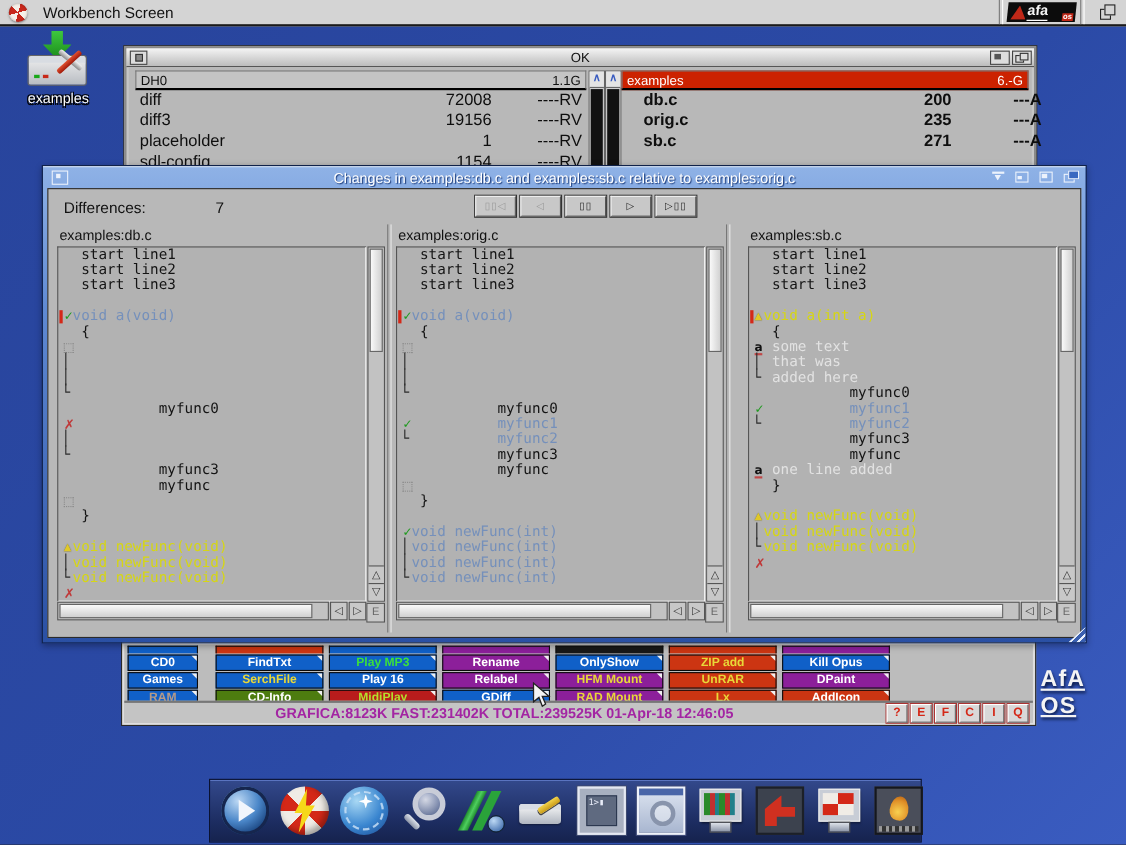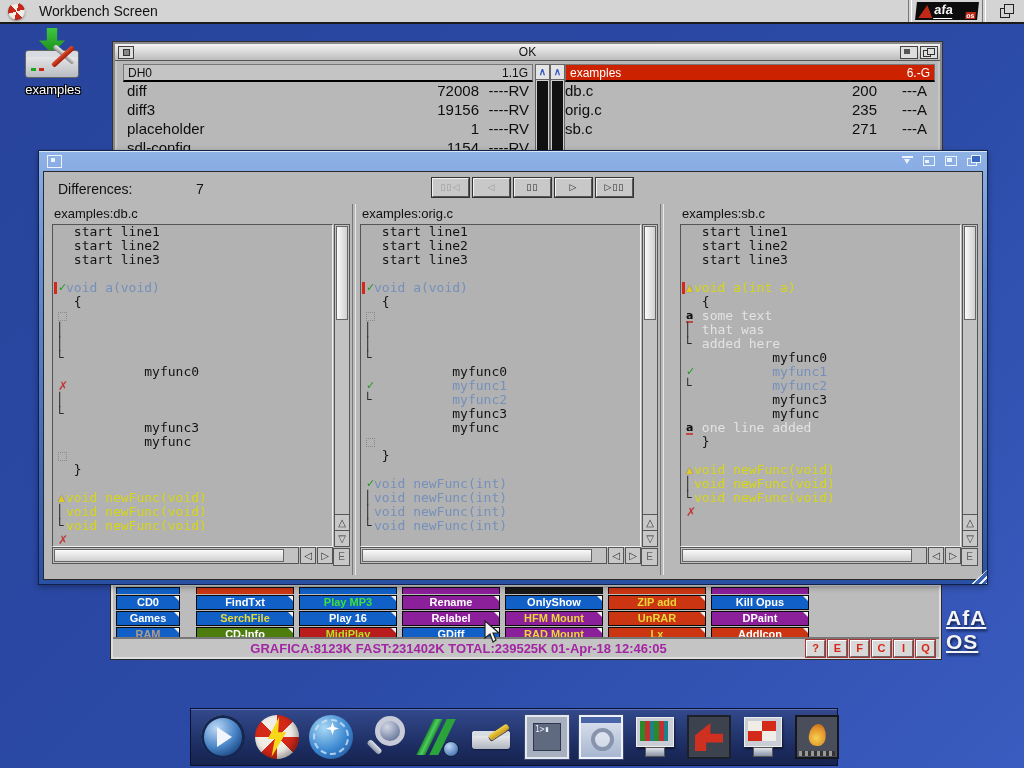--- a/index.html
+++ b/index.html
@@ -51,21 +51,21 @@
   .ok-body{position:absolute;left:2px;right:2px;top:17px;bottom:0;background:#b8b8b8;}
   .fpane-head{position:absolute;top:3px;height:15px;display:flex;align-items:center;font-size:12px;
               border:1px solid #777;border-bottom:2px solid #000;background:#c4c4c4;color:#111;}
   .fpane-head .hname{padding-left:4px;}
   .fpane-head .hsize{margin-left:auto;padding-right:4px;}
   .fpane-head.red{background:#cc2200;color:#fff;}
   .frows{position:absolute;top:20px;bottom:0;overflow:hidden;}
   .frow{display:flex;height:19px;line-height:19px;font-size:15px;color:#0e0e0e;}
   .frow .fname{flex:1;padding-left:4px;white-space:nowrap;overflow:hidden;}
   .frow .fsize{width:95px;text-align:right;}
-  .frow .fflags{width:50px;text-align:right;padding-right:2px;overflow:hidden;white-space:nowrap;}
+  .frow .fflags{width:50px;text-align:right;padding-right:2px;overflow:hidden;white-space:nowrap;padding-left:32px;}
   .cstrip{position:absolute;top:3px;bottom:0;width:13px;background:#cfcfcf;border:1px solid #666;}
   .cstrip .uparr{display:block;height:14px;border-bottom:1px solid #666;background:#e4e4e4;
                  color:#3a5cc0;font-size:10px;text-align:center;line-height:14px;font-weight:bold;}
   .cstrip .thumb{position:absolute;left:1px;right:1px;top:16px;bottom:1px;background:#111;}
   
   .diffwin{position:absolute;left:38px;top:150px;width:948px;height:433px;z-index:2;
            background:linear-gradient(180deg,#8fb2e6 0%,#5f8ad4 30%,#2a50a4 100%);
            border:1px solid #10224a;box-shadow:inset 0 1px 0 #d8e6fa,0 2px 6px #00000055;}
   .dtitle{position:absolute;left:4px;right:4px;top:2px;height:17px;text-align:center;color:#fff;font-size:13px;
           line-height:17px;text-shadow:1px 1px 1px #1a3a7a;white-space:nowrap;overflow:hidden;}
@@ -261,41 +261,42 @@
         <span class="thumb"></span>
       </div>
       <div class="cstrip" style="left:433px;">
         <span class="uparr">∧</span>
         <span class="thumb"></span>
       </div>
       <div class="fpane-head red" style="left:448px;width:368px;">
         <span class="hname">examples</span>
         <span class="hsize">6.-G</span>
       </div>
-      <div class="frows" style="left:444px;width:368px;" id="file-rows-right">
+      <div class="frows" style="left:464px;width:368px;font-weight:bold;" id="file-rows-right">
           <div class="frow">
             <div class="fname">db.c</div>
             <div class="fsize">200</div>
             <div class="fflags">---A</div>
           </div>
           <div class="frow">
             <div class="fname">orig.c</div>
             <div class="fsize">235</div>
             <div class="fflags">---A</div>
           </div>
           <div class="frow">
             <div class="fname">sb.c</div>
             <div class="fsize">271</div>
             <div class="fflags">---A</div>
           </div>
         </div>
     </div>
   </div>
 
   <div class="diffwin">
+    <div class="dtitle">Changes in examples:db.c and examples:sb.c relative to examples:orig.c</div>
     <div class="dw-close"></div>
     <div class="dw-gads">
       <div class="dw-gad icfy"></div>
       <div class="dw-gad shrk"></div>
       <div class="dw-gad zoom2"></div>
       <div class="dw-gad depth2"></div>
     </div>
     <div class="dcontent">
       <div class="diffs-label">Differences:</div>
       <div class="diffs-count">7</div>

